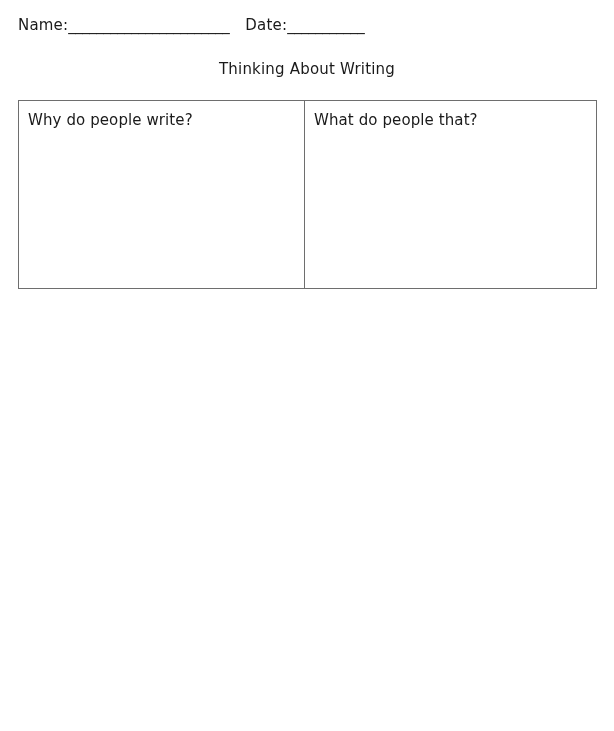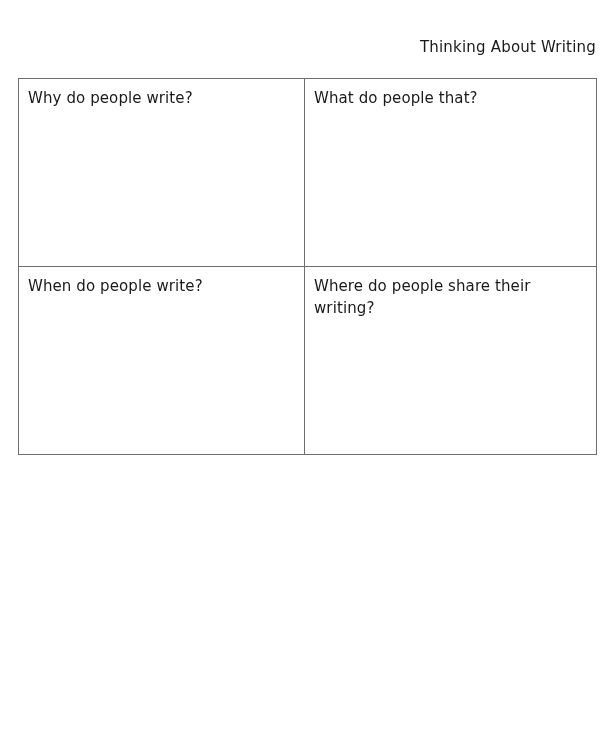--- a/index.html
+++ b/index.html
@@ -36,21 +36,21 @@
   }
   .field-rule {
     font-size: 15px;
     letter-spacing: -0.5px;
   }
   .gap {
     display: inline-block;
     width: 16px;
   }
   .title {
-    text-align: right;
+    text-align: center;
     font-size: 15px;
     margin-top: 26px;
     margin-bottom: 22px;
     letter-spacing: 0.2px;
   }
   table.worksheet {
     border-collapse: collapse;
     width: 578px;
     table-layout: fixed;
     margin: 0 auto;
@@ -68,37 +68,36 @@
     letter-spacing: 0.1px;
   }
   td.left-col { width: 286px; }
   td.right-col { width: 292px; }
 </style>
 </head>
 <body>
 
 <div class="page">
 
+  <div class="header-line">
+    <span class="field-label">Name:</span>
+      <span class="field-rule">_______________________</span>
+    <span class="gap"></span>
+    <span class="field-label">Date:</span>
+      <span class="field-rule">___________</span>
+  </div>
 
   <div class="title">Thinking About Writing</div>
 
   <table class="worksheet">
     <tbody>
       <tr>
         <td class="left-col">
           <div class="cell-prompt">Why do people write?</div>
         </td>
         <td class="right-col">
           <div class="cell-prompt">What do people that?</div>
         </td>
       </tr>
-      <tr>
-        <td class="left-col">
-          <div class="cell-prompt">When do people write?</div>
-        </td>
-        <td class="right-col">
-          <div class="cell-prompt">Where do people share their writing?</div>
-        </td>
-      </tr>
     </tbody>
   </table>
 
 </div>
 
 </body></html>

